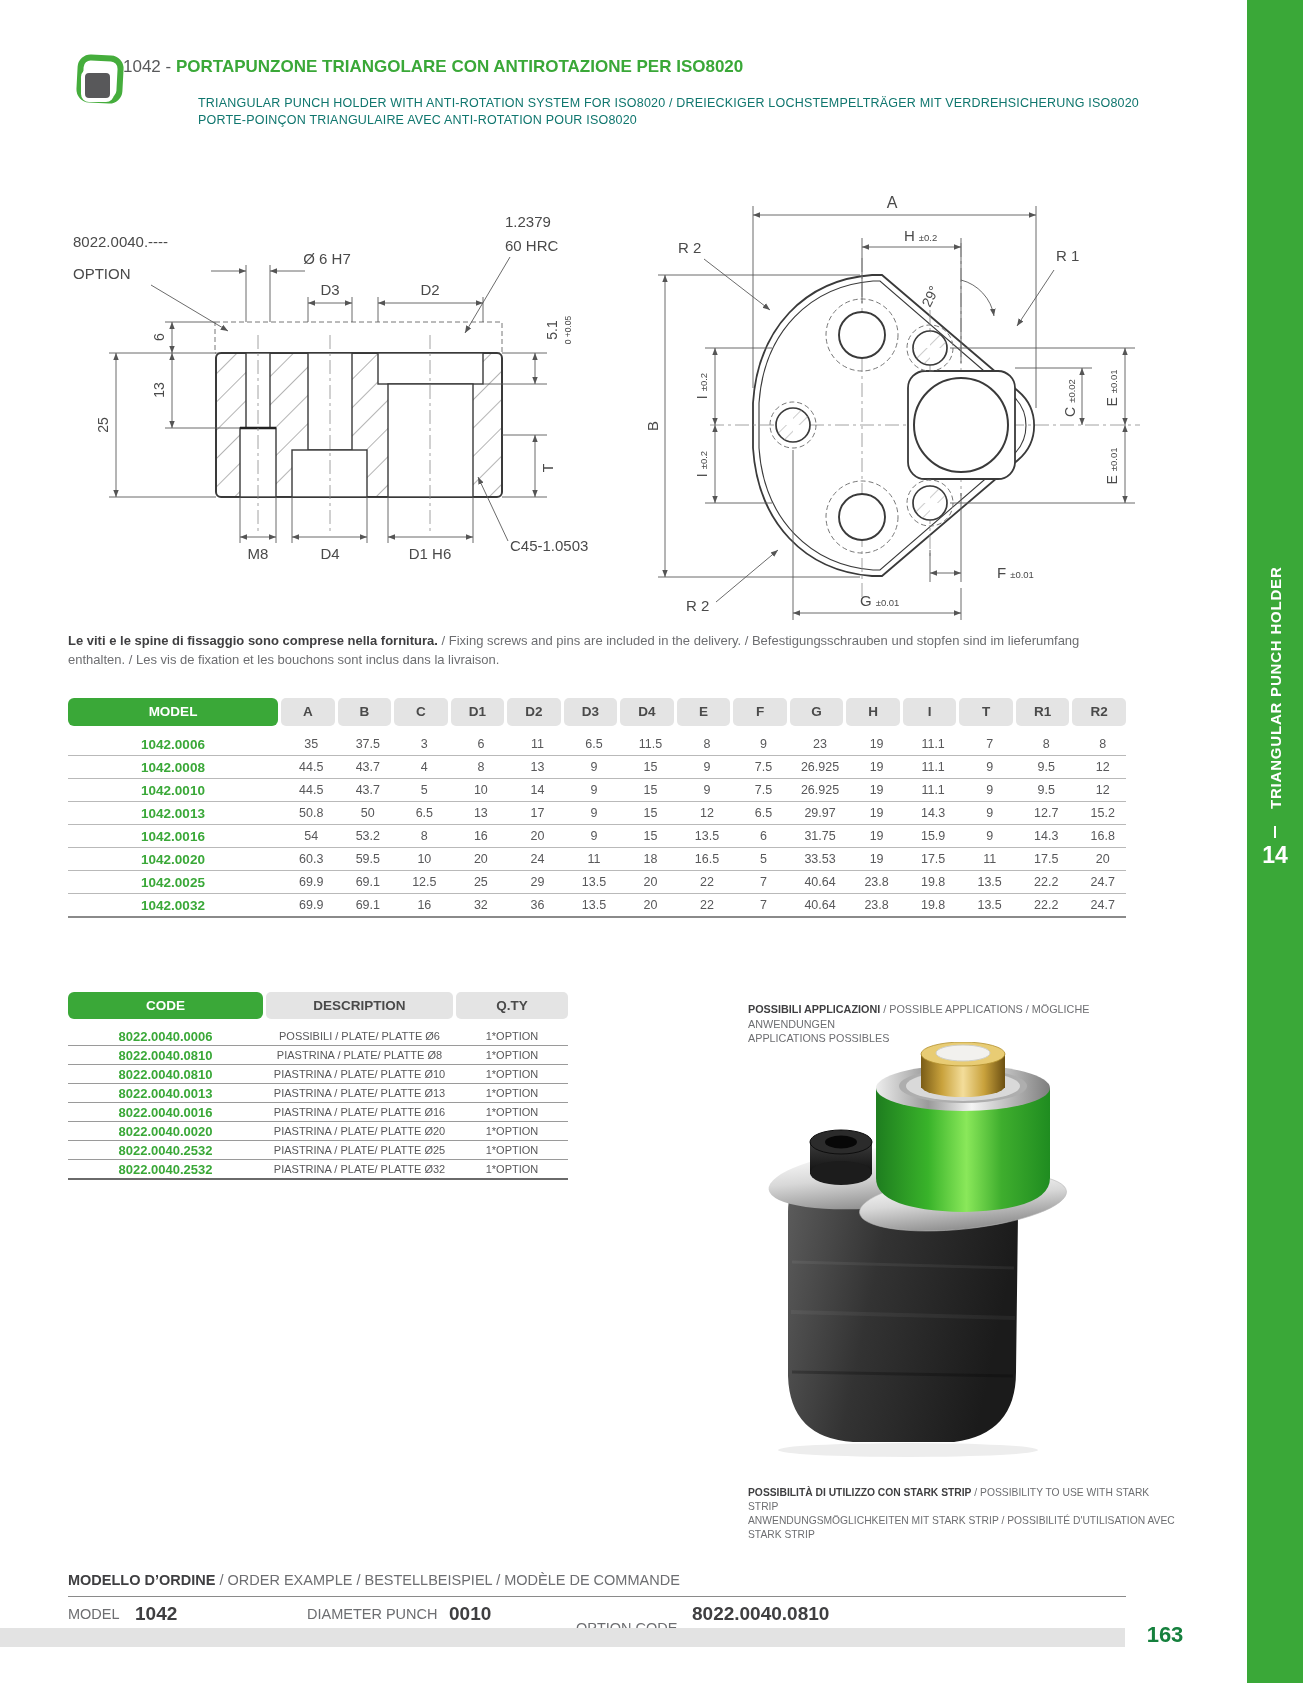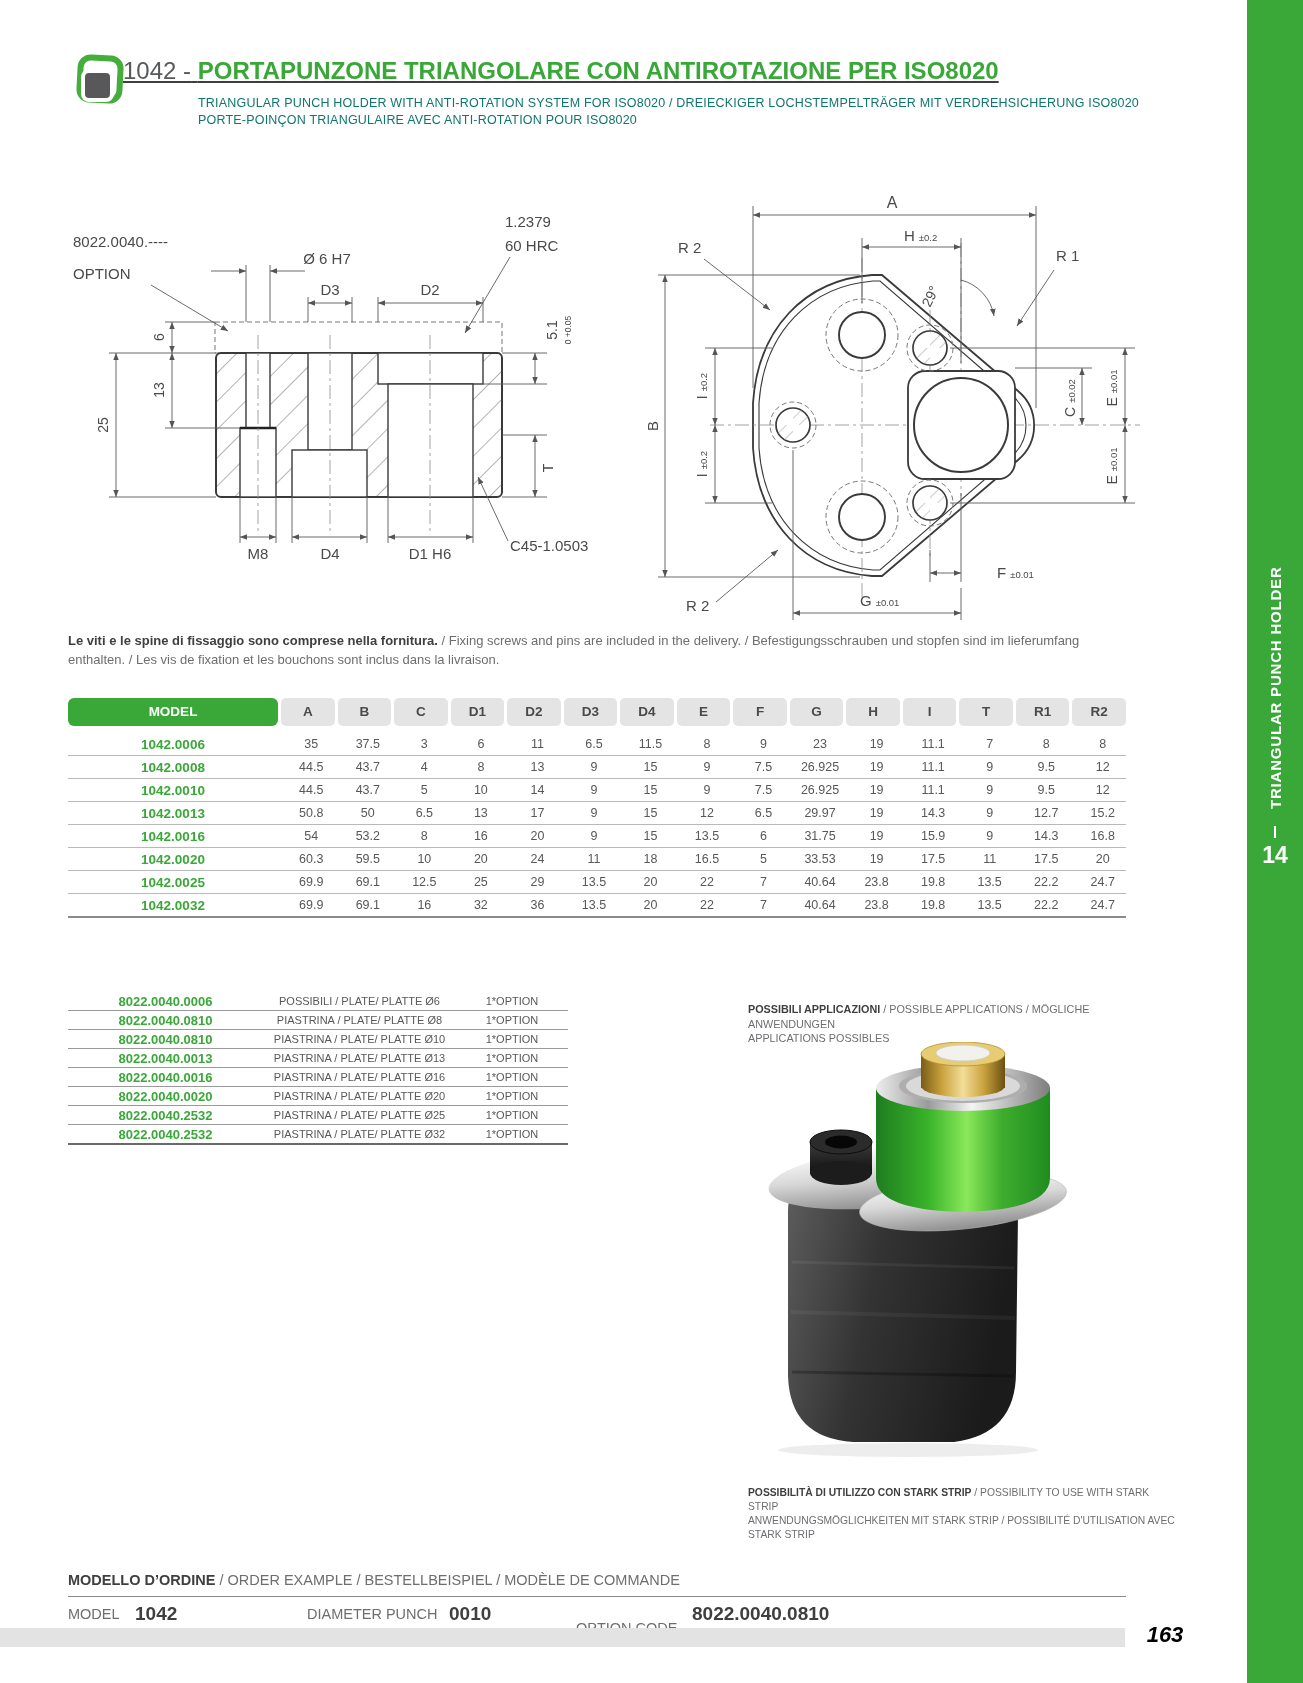--- a/index.html
+++ b/index.html
@@ -2,21 +2,21 @@
 <html><head>
 <meta charset="utf-8">
 <style>
   html,body{margin:0;padding:0;background:#fff;}
   #page{position:relative;width:1303px;height:1683px;background:#fff;overflow:hidden;
         font-family:"Liberation Sans",sans-serif;color:#3f3f41;}
   .abs{position:absolute;}
 
   
   #logo{left:74px;top:54px;width:50px;height:56px;}
-  #title-line{left:123px;top:57px;white-space:nowrap;font-size:24px;text-decoration:underline;}
+  #title-line{left:123px;top:57px;white-space:nowrap;font-size:17px;}
   #title-line .num{color:#58595b;font-weight:400;}
   #title-line .ttl{color:#3aa838;font-weight:700;}
   .subtitle{left:198px;color:#0f766e;font-size:12.5px;letter-spacing:0.2px;white-space:nowrap;margin-top:8px;}
 
   
   #note{left:68px;top:632px;width:1062px;font-size:13px;line-height:1.45;color:#6d6e71;}
   #note b{color:#3f3f41;}
 
   
   #dimtable{left:68px;top:698px;width:1058px;}
@@ -49,21 +49,21 @@
   #photo-caption{left:748px;top:1486px;width:430px;font-size:10.3px;color:#6d6e71;line-height:1.35;}
   #photo-caption b{color:#3f3f41;}
 
   
   #order-title{left:68px;top:1572px;font-size:14.5px;color:#6d6e71;}
   #order-title b{color:#3f3f41;}
   #order-rule{left:68px;top:1596px;width:1058px;height:1px;background:#8a8a8a;}
   .order-label{font-size:14.5px;color:#6d6e71;top:1606px;}
   .order-value{font-size:19px;font-weight:700;color:#3f3f41;top:1603px;}
   #footer-bar{left:0;top:1628px;width:1125px;height:19px;background:#e3e3e3;}
-  #page-number{left:1135px;top:1622px;width:60px;text-align:center;font-size:22px;font-weight:700;color:#000000;font-style:italic;}
+  #page-number{left:1135px;top:1622px;width:60px;text-align:center;font-size:22px;font-weight:700;color:#15803d;}
 
   
   #sidebar{right:0;top:0;width:56px;height:1683px;background:#3aa838;}
   #sidebar-title{left:0;top:555px;width:56px;height:265px;writing-mode:vertical-rl;
       transform:rotate(180deg);display:flex;align-items:center;justify-content:center;
       color:#fff;font-weight:700;font-size:15px;letter-spacing:0.8px;white-space:nowrap;}
   #sidebar-tick{left:27px;top:826px;width:2px;height:12px;background:#fff;}
   #sidebar-num{left:0;top:842px;width:56px;text-align:center;color:#fff;font-weight:700;font-size:23px;}
 
   
@@ -440,20 +440,25 @@
           <div class="cell val">23.8</div>
           <div class="cell val">19.8</div>
           <div class="cell val">13.5</div>
           <div class="cell val">22.2</div>
           <div class="cell val">24.7</div>
         </div>
       </div>
   </div>
 
   <div id="opttable" class="abs">
+    <div class="opt-header">
+      <div class="hcell c1">CODE</div>
+      <div class="hcell c2">DESCRIPTION</div>
+      <div class="hcell c3">Q.TY</div>
+    </div>
     <div id="opttable-body">
         <div class="opt-row">
           <div class="code">8022.0040.0006</div>
           <div class="desc">POSSIBILI / PLATE/ PLATTE Ø6</div>
           <div class="qty">1*OPTION</div>
         </div>
         <div class="opt-row">
           <div class="code">8022.0040.0810</div>
           <div class="desc">PIASTRINA / PLATE/ PLATTE Ø8</div>
           <div class="qty">1*OPTION</div>

